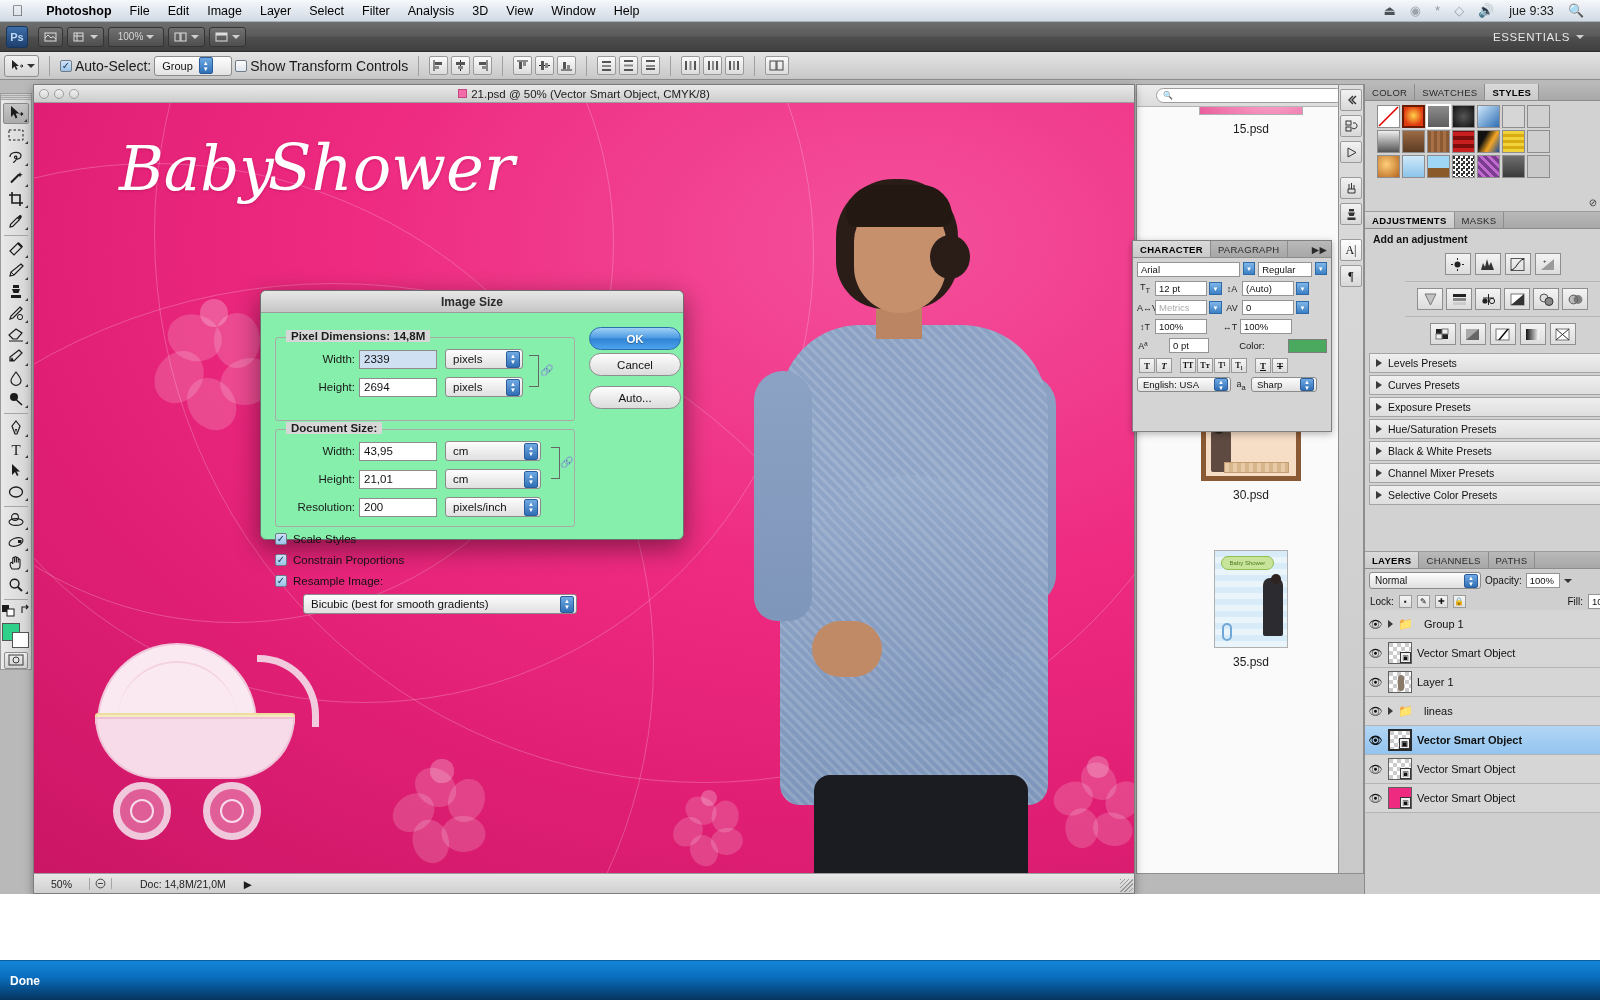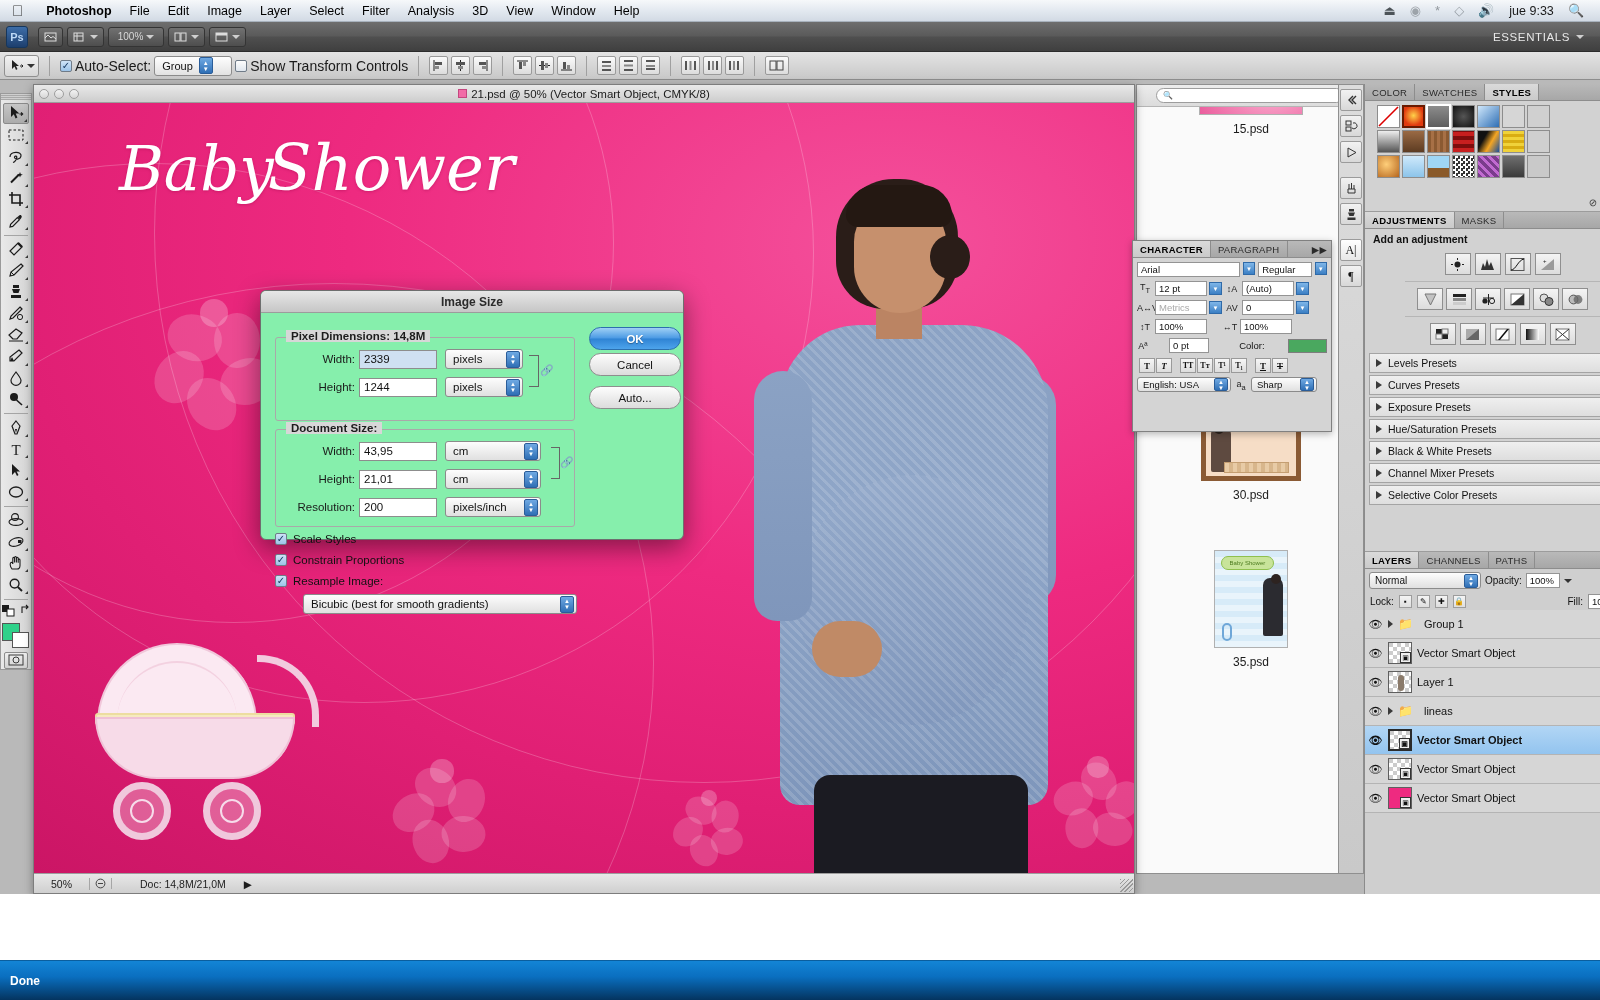--- a/index.html
+++ b/index.html
@@ -851,21 +851,21 @@
   <div class="frow" style="left:22px; top:58px; width:296px;">
     <span class="flabel" style="width:72px">Width:</span>
     <span class="ftext sel" style="width:78px; margin-left:4px">2339</span>
     <span class="fpop" style="width:78px; margin-left:8px">
       <span>pixels</span>
       <span class="stepper">▲<br>▼</span>
     </span>
   </div>
   <div class="frow" style="left:22px; top:86px; width:296px;">
     <span class="flabel" style="width:72px">Height:</span>
-    <span class="ftext" style="width:78px; margin-left:4px">1244</span>
+    <span class="ftext" style="width:78px; margin-left:4px">2694</span>
     <span class="fpop" style="width:78px; margin-left:8px">
       <span>pixels</span>
       <span class="stepper">▲<br>▼</span>
     </span>
   </div>
   <div class="link-bracket" style="left:268px; top:64px; width:10px; height:32px;"></div>
   <span class="link-icon" style="left:279px; top:73px;">🔗</span>
 
   <div class="fieldset" style="left:14px; top:138px; width:300px; height:98px;">
     <span class="fslegend">Document Size:</span>

